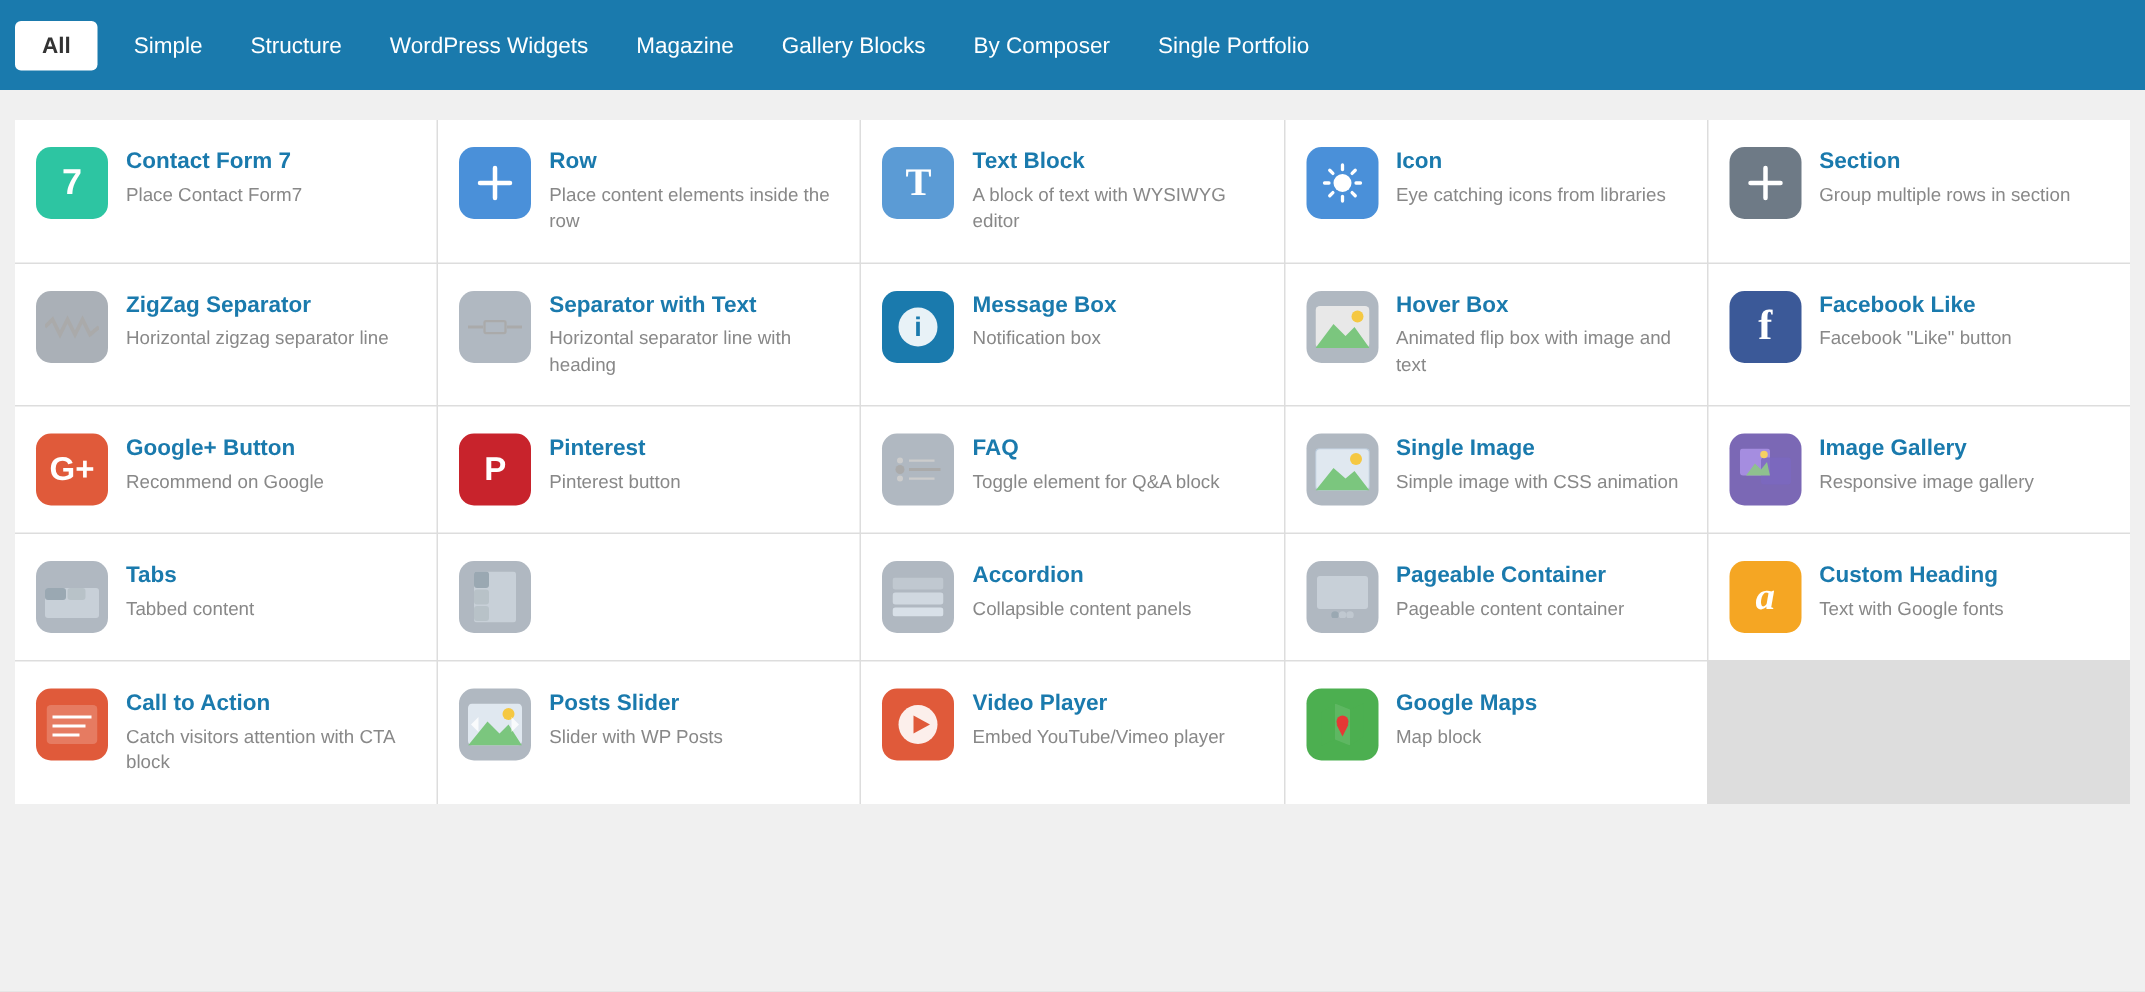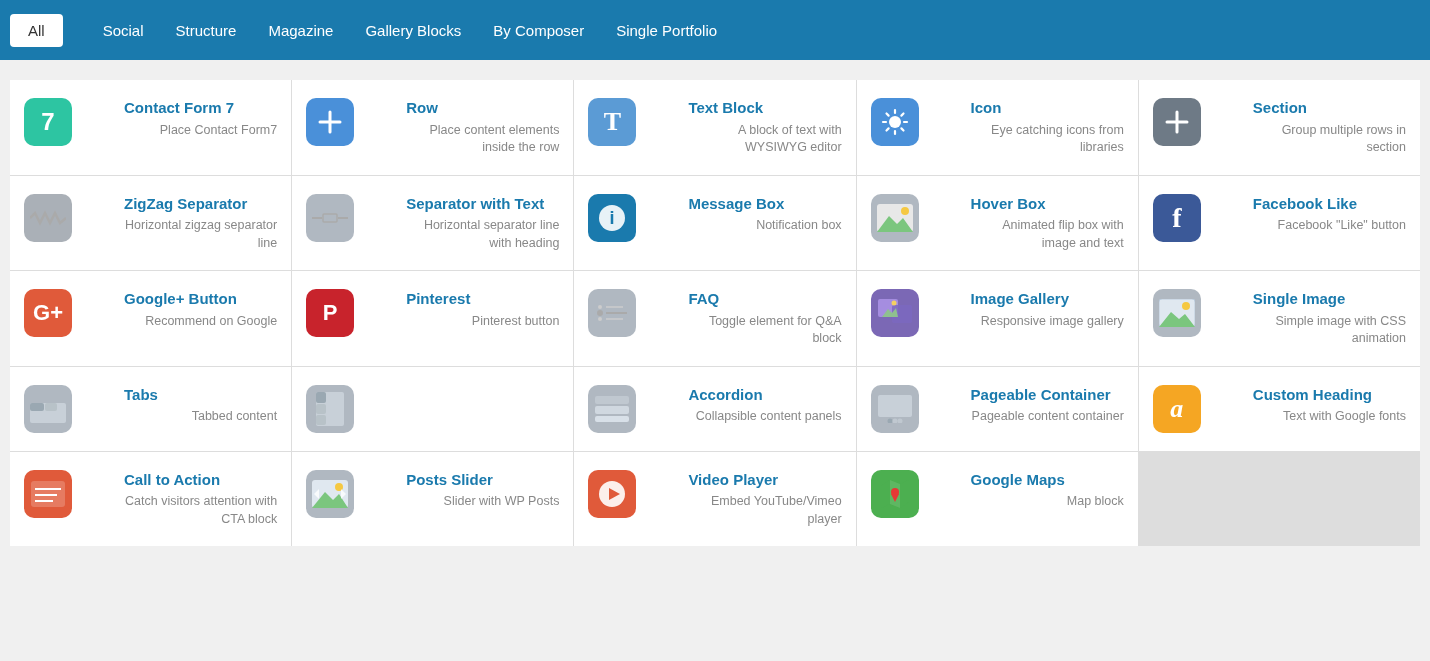--- a/index.html
+++ b/index.html
@@ -9,26 +9,26 @@
     .nav-bar {
       background: #1a7aad;
       display: flex;
       align-items: center;
       padding: 0 10px;
       height: 60px;
     }
     .nav-all {
       background: white;
       color: #333;
-      font-weight: 400;
+      font-weight: 700;
       padding: 8px 18px;
       border-radius: 4px;
       font-size: 15px;
       cursor: pointer;
-      margin-right: 24px;
+      margin-right: 8px;
     }
     .nav-item {
       color: white;
       padding: 8px 16px;
       font-size: 15px;
       cursor: pointer;
       border-radius: 4px;
     }
 
     
@@ -55,33 +55,32 @@
       width: 48px;
       height: 48px;
       border-radius: 10px;
       flex-shrink: 0;
       display: flex;
       align-items: center;
       justify-content: center;
       font-size: 22px;
       color: white;
     }
-    .cell-text { flex: 1; margin-left: 40px; }
+    .cell-text { flex: 1; }
     .cell-title {
       color: #1a7aad;
       font-size: 15px;
       font-weight: 600;
       line-height: 1.3;
       margin-bottom: 4px;
     }
     .cell-desc {
       color: #888;
       font-size: 12.5px;
       line-height: 1.4;
-      text-align: right;
     }
 
     
     .bg-teal { background: #2dc5a2; }
     .bg-blue { background: #4a90d9; }
     .bg-blue2 { background: #5b9bd5; }
     .bg-darkgray { background: #6e7a86; }
     .bg-lightblue { background: #4a90d9; }
     .bg-gray { background: #aab0b7; }
     .bg-gray2 { background: #b0b8c1; }
@@ -93,22 +92,23 @@
     .bg-green { background: #4caf50; }
     .bg-purple { background: #7b68b5; }
     .bg-teal2 { background: #2196a0; }
     .bg-coral { background: #e05a3a; }
   </style>
 </head>
 <body>
 
 <nav class="nav-bar">
   <div class="nav-all">All</div>
-  <div class="nav-item">Social</div>
+  <div class="nav-item">Simple</div>
   <div class="nav-item">Structure</div>
+  <div class="nav-item">WordPress Widgets</div>
   <div class="nav-item">Magazine</div>
   <div class="nav-item">Gallery Blocks</div>
   <div class="nav-item">By Composer</div>
   <div class="nav-item">Single Portfolio</div>
 </nav>
 
 <div class="grid-container">
   <div class="grid" id="widget-grid">
   <div class="cell">
     <div class="cell-icon bg-teal">
@@ -257,49 +257,49 @@
             <circle cx="5" cy="17" r="2" fill="#ccc"></circle>
             <line x1="11" y1="17" x2="28" y2="17" stroke="#ccc" stroke-width="1.5"></line>
           </svg>
         </div>
     <div class="cell-text">
       <div class="cell-title">FAQ</div>
       <div class="cell-desc">Toggle element for Q&amp;A block</div>
     </div>
   </div>
       <div class="cell">
+    <div class="cell-icon bg-gray2">
+          <svg width="36" height="28" viewBox="0 0 36 28">
+            <rect width="36" height="28" rx="3" fill="#e0e8f0" stroke="#bcd" stroke-width="1"></rect>
+            <polygon points="0,28 12,13 20,20 26,15 36,28" fill="#7bc67e"></polygon>
+            <circle cx="27" cy="7" r="4" fill="#f5c842"></circle>
+          </svg>
+        </div>
+    <div class="cell-text">
+      <div class="cell-title">Single Image</div>
+      <div class="cell-desc">Simple image with CSS animation</div>
+    </div>
+  </div>
+      <div class="cell">
     <div class="cell-icon bg-purple">
           <svg width="34" height="28" viewBox="0 0 34 28">
             <rect x="0" y="0" width="20" height="18" rx="2" fill="#a58de0"></rect>
             <rect x="14" y="6" width="20" height="18" rx="2" fill="#7b68c0" opacity="0.85"></rect>
             <polygon points="4,18 10,10 14,14 18,9 20,18" fill="#8fc08f"></polygon>
             <circle cx="16" cy="4" r="2.5" fill="#f5d062"></circle>
           </svg>
         </div>
     <div class="cell-text">
       <div class="cell-title">Image Gallery</div>
       <div class="cell-desc">Responsive image gallery</div>
     </div>
   </div>
       <div class="cell">
     <div class="cell-icon bg-gray2">
           <svg width="36" height="28" viewBox="0 0 36 28">
-            <rect width="36" height="28" rx="3" fill="#e0e8f0" stroke="#bcd" stroke-width="1"></rect>
-            <polygon points="0,28 12,13 20,20 26,15 36,28" fill="#7bc67e"></polygon>
-            <circle cx="27" cy="7" r="4" fill="#f5c842"></circle>
-          </svg>
-        </div>
-    <div class="cell-text">
-      <div class="cell-title">Single Image</div>
-      <div class="cell-desc">Simple image with CSS animation</div>
-    </div>
-  </div>
-      <div class="cell">
-    <div class="cell-icon bg-gray2">
-          <svg width="36" height="28" viewBox="0 0 36 28">
             <rect x="0" y="8" width="36" height="20" rx="2" fill="#c8d0d8"></rect>
             <rect x="0" y="8" width="14" height="8" rx="2" fill="#9aa8b2"></rect>
             <rect x="15" y="8" width="12" height="8" rx="2" fill="#b8c2c8"></rect>
           </svg>
         </div>
     <div class="cell-text">
       <div class="cell-title">Tabs</div>
       <div class="cell-desc">Tabbed content</div>
     </div>
   </div>

